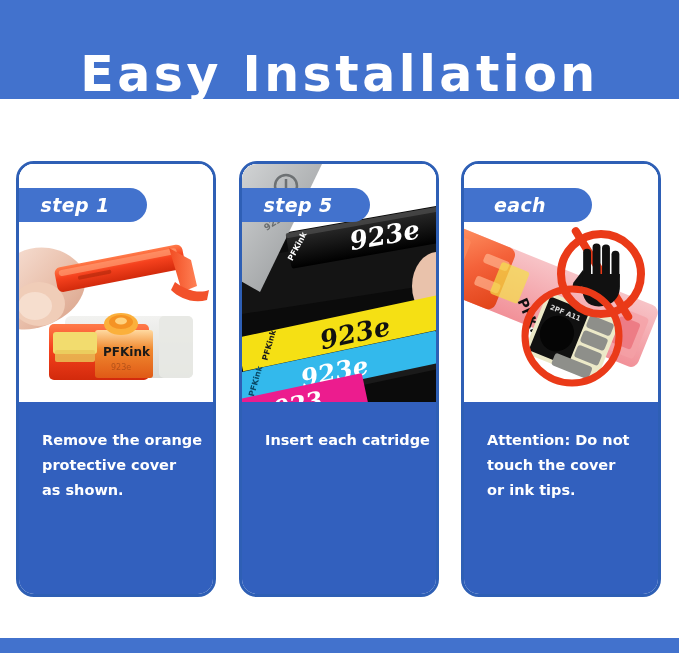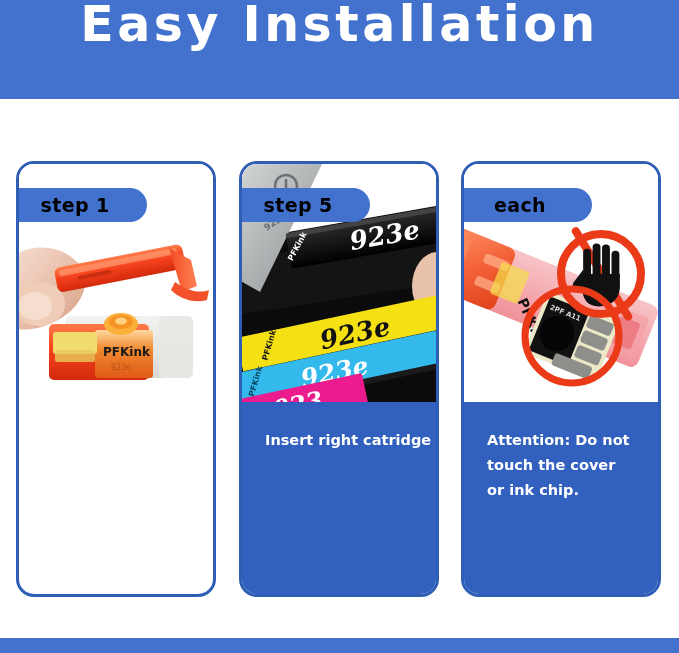--- a/index.html
+++ b/index.html
@@ -17,21 +17,21 @@
 
   
   .header-banner {
     position: absolute;
     left: 0;
     top: 0;
     width: 679px;
     height: 99px;
     background: #4272cd;
     display: flex;
-    align-items: flex-start;
+    align-items: flex-end;
     justify-content: center;
   }
   .header-title {
     color: #ffffff;
     font-size: 49px;
     font-weight: bold;
     letter-spacing: 3.5px;
     line-height: 1;
     white-space: nowrap;
     font-family: "DejaVu Sans", sans-serif;
@@ -88,26 +88,27 @@
     width: 130px;
     height: 34px;
     background: #4272cd;
     border-radius: 0 19px 19px 0;
     display: flex;
     align-items: center;
     justify-content: center;
     z-index: 9;
   }
   .step-pill-label {
-    color: #000000;
+    color: #ffffff;
     font-size: 19px;
     font-weight: bold;
     letter-spacing: 0.4px;
     font-family: "DejaVu Sans", sans-serif;
     padding-right: 14px;
+    font-style: italic;
   }
 
   
   .card-caption {
     position: absolute;
     left: 0;
     top: 238px;
     right: 0;
     bottom: 0;
     background: #3260be;
@@ -198,20 +199,25 @@
         <ellipse cx="102" cy="158" rx="12" ry="7" fill="#f59324"></ellipse>
         <ellipse cx="102" cy="157" rx="6" ry="3.5" fill="#ffd27f"></ellipse>
 
         <text x="84" y="192" font-family="DejaVu Sans, sans-serif" font-size="12" font-weight="bold" fill="#1a1a1a">PFKink</text>
         <text x="92" y="206" font-family="DejaVu Sans, sans-serif" font-size="8" fill="#8a3b12" opacity="0.55">923e</text>
       </svg>
     </div>
     <div class="step-pill">
       <span class="step-pill-label">step 1</span>
     </div>
+    <div class="card-caption">
+      <div class="caption-line">Remove the orange</div>
+      <div class="caption-line">protective cover</div>
+      <div class="caption-line">as shown.</div>
+    </div>
   </div>
 
   <div class="card card-2">
     <div class="card-media">
       <svg class="media-canvas" viewBox="0 0 194 238" preserveAspectRatio="none">
         <defs>
           <linearGradient id="g2grey" x1="0" y1="0" x2="1" y2="1">
             <stop offset="0" stop-color="#d5d7d8"></stop>
             <stop offset="1" stop-color="#8e9193"></stop>
           </linearGradient>
@@ -260,21 +266,21 @@
         <g transform="rotate(-12 60 236)">
           <rect x="-26" y="222" width="150" height="32" rx="2" fill="#ec1c8e"></rect>
           <text x="30" y="248" font-family="DejaVu Serif, serif" font-style="italic" font-size="24" font-weight="bold" fill="#ffffff">923</text>
         </g>
       </svg>
     </div>
     <div class="step-pill">
       <span class="step-pill-label">step 5</span>
     </div>
     <div class="card-caption">
-      <div class="caption-line">Insert right catridge</div>
+      <div class="caption-line">Insert each catridge</div>
     </div>
   </div>
 
   <div class="card card-3">
     <div class="card-media">
       <svg class="media-canvas" viewBox="0 0 194 238" preserveAspectRatio="none">
         <defs>
           <linearGradient id="g3orange" x1="0" y1="0" x2="1" y2="1">
             <stop offset="0" stop-color="#ff9666"></stop>
             <stop offset="0.5" stop-color="#f4623a"></stop>
@@ -328,19 +334,19 @@
 
         <circle cx="108" cy="172" r="47" fill="none" stroke="#ea3a18" stroke-width="7"></circle>
       </svg>
     </div>
     <div class="step-pill">
       <span class="step-pill-label">each</span>
     </div>
     <div class="card-caption">
       <div class="caption-line">Attention: Do not</div>
       <div class="caption-line">touch the cover</div>
-      <div class="caption-line">or ink chip.</div>
+      <div class="caption-line">or ink tips.</div>
     </div>
   </div>
 
 </div>
 
 <div class="footer-bar"></div>
 
 </body></html>

